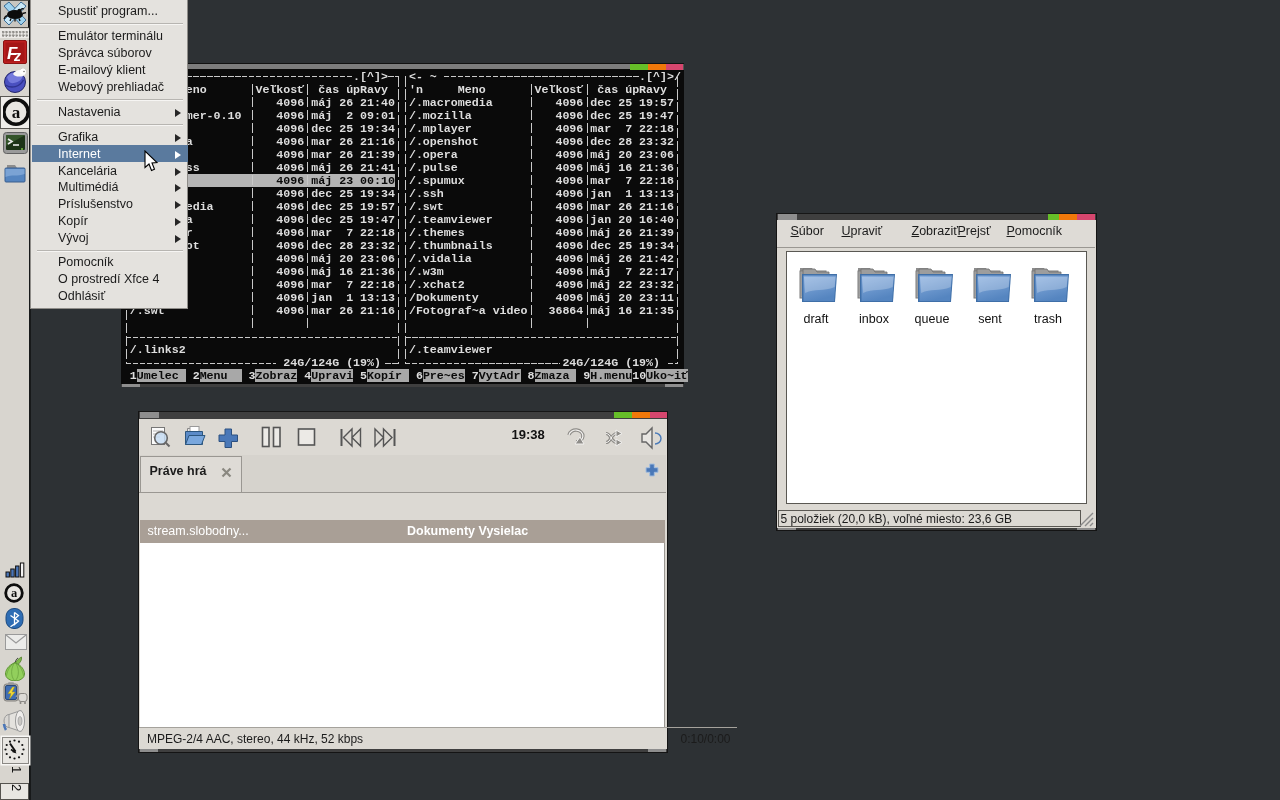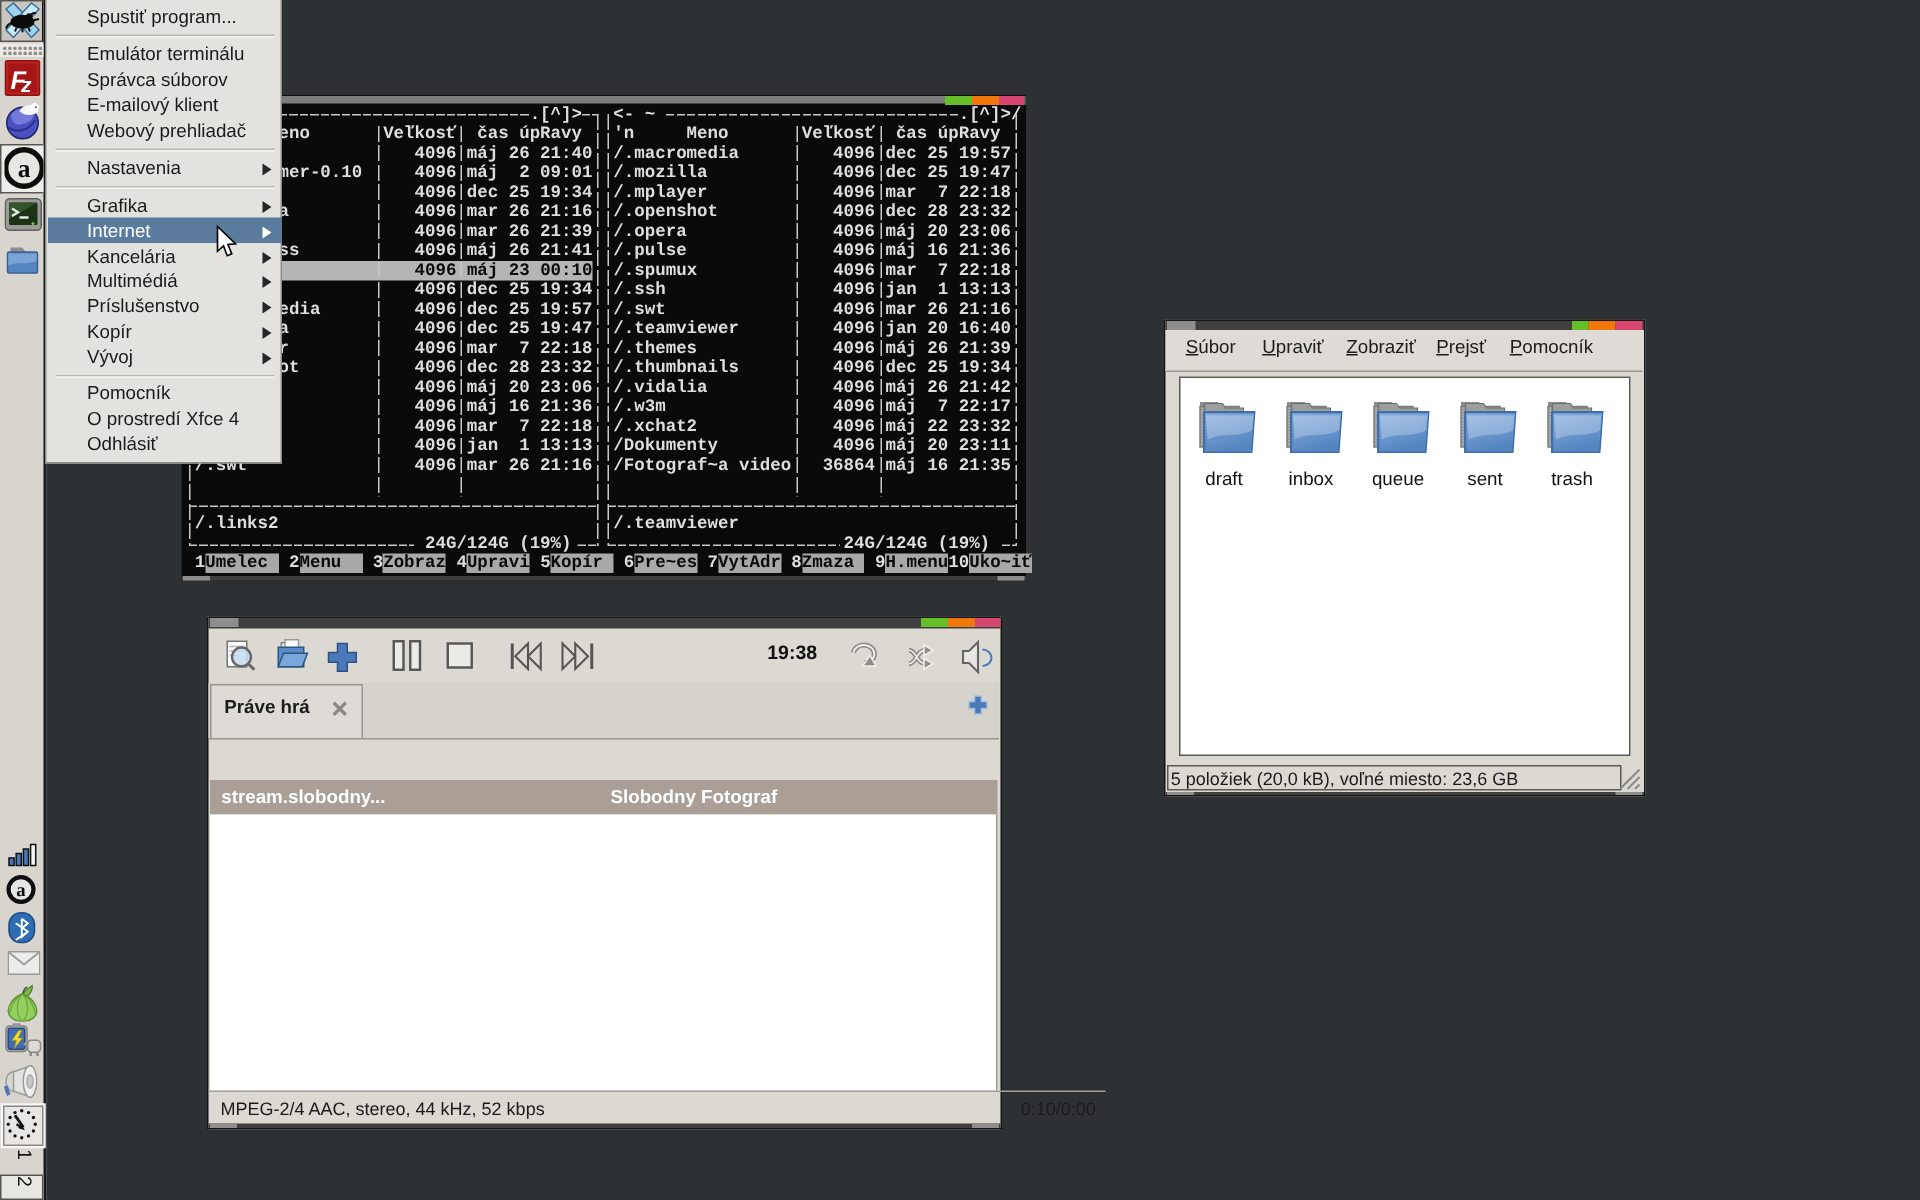--- a/index.html
+++ b/index.html
@@ -156,22 +156,22 @@
         <path d="M1.5 1.5 L9.5 9.5 M9.5 1.5 L1.5 9.5" stroke="#8a8880" stroke-width="2.2"></path>
       </svg>
     <svg class="abs" style="left:506px;top:8px" width="14" height="14" viewBox="0 0 14 14">
 <path d="M4.7 1 h4.6 v3.7 h3.7 v4.6 h-3.7 v3.7 h-4.6 v-3.7 h-3.7 v-4.6 h3.7 z" fill="#4a78b8" stroke="#a5bedd" stroke-width="1"></path>
 </svg>
   </div>
   <div class="abs" style="left:0;top:80.5px;width:527.5px;height:1px;background:#9a9792"></div>
 
 
   <div class="abs" style="left:1px;top:108.5px;width:525.5px;height:23.5px;background:#a99f96">
-    <div class="abs" style="left:8px;top:4px;font-size:12.5px;font-weight:bold;color:#fff">stream.slobodny...</div>
-    <div class="abs" style="left:267.5px;top:4px;font-size:12.5px;font-weight:bold;color:#fff">Slobodny Fotograf</div>
+    <div class="abs" style="left:8px;top:4px;font-size:12.5px;font-weight:normal;color:#fff">stream.slobodny...</div>
+    <div class="abs" style="left:267.5px;top:4px;font-size:12.5px;font-weight:bold;color:#fff">Dokumenty Vysielac</div>
   </div>
 
   <div class="abs" style="left:1px;top:132px;width:525.5px;height:183.5px;background:#fff;border-right:1px solid #9a9792"></div>
 
   <div class="abs" style="left:0;top:315.5px;width:598px;height:24px;border-top:1px solid #a5a29c">
     <div class="abs" style="left:8.5px;top:4px;font-size:12px;color:#1b1b1b">MPEG-2/4 AAC, stereo, 44 kHz, 52 kbps</div>
     <div class="abs" style="right:6px;top:4px;font-size:12px;color:#1b1b1b">0:10/0:00</div>
   </div>
   <div class="bbot">
       <i style="left:1px"></i>
@@ -182,21 +182,21 @@
 <div class="win gtk" id="thunar">
   <div class="tbar itbar" style="top:0">
       <div class="lseg"></div>
      <div class="btn bgrn" style="left:271px;width:11.5px"></div>
      <div class="btn born" style="left:282.5px;width:18px"></div>
      <div class="btn bpnk" style="left:300.5px;width:18px"></div>
   </div>
   <div class="abs" style="left:0;top:7.5px;width:318.5px;height:28px;background:#dedbd6;border-bottom:1px solid #9a9792">
     <div class="mitem" style="left:14px"><u>S</u>úbor</div>
     <div class="mitem" style="left:65px"><u>U</u>praviť</div>
-    <div class="mitem" style="left:121px"><u>Z</u>obraziť</div>
+    <div class="mitem" style="left:135px"><u>Z</u>obraziť</div>
     <div class="mitem" style="left:181px"><u>P</u>rejsť</div>
     <div class="mitem" style="left:230px"><u>P</u>omocník</div>
   </div>
 
   <div class="abs" style="left:9px;top:38.5px;width:301px;height:253px;background:#fff;border:1px solid #5a5853">
 <div class="abs" style="left:6.5px;top:13px;width:46px;height:40px">
 <svg width="46" height="40" viewBox="0 0 46 40">
 <g>
 <path d="M7 3 h12 l2 3 h12 v4 H7 z" fill="#8d8d8d"></path>
 <rect x="7" y="6" width="26" height="27" fill="#a9a9a9" stroke="#7b7b7b" stroke-width="1"></rect>

